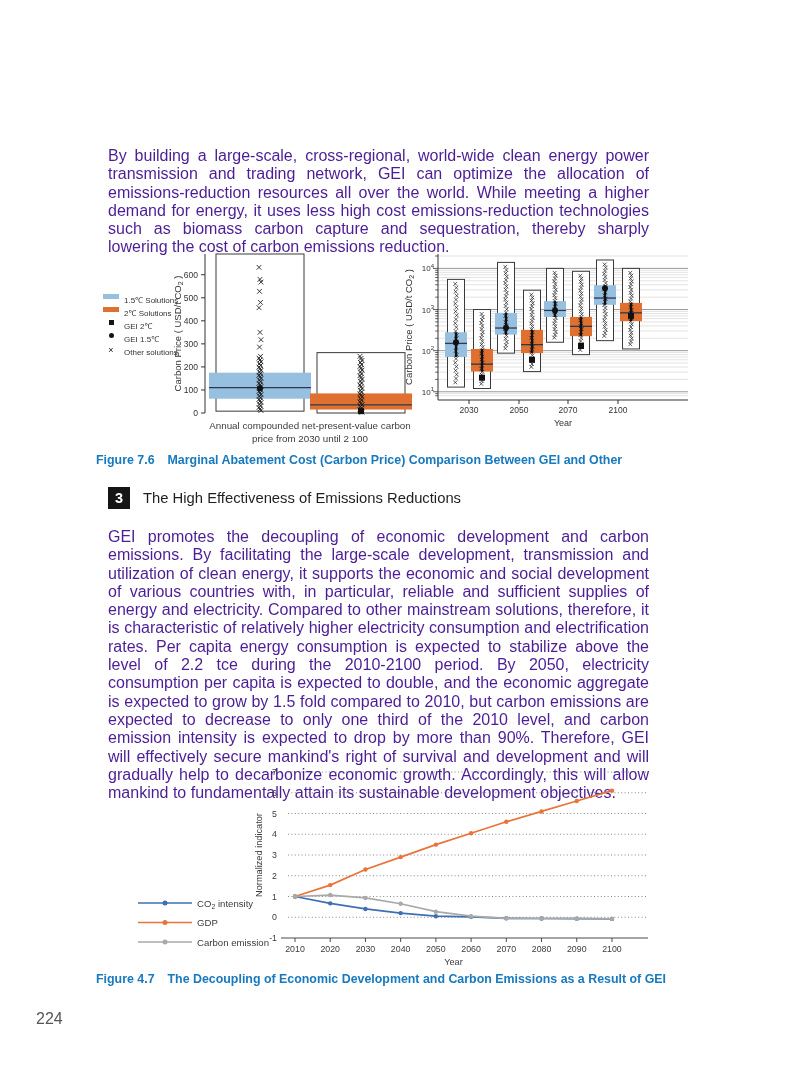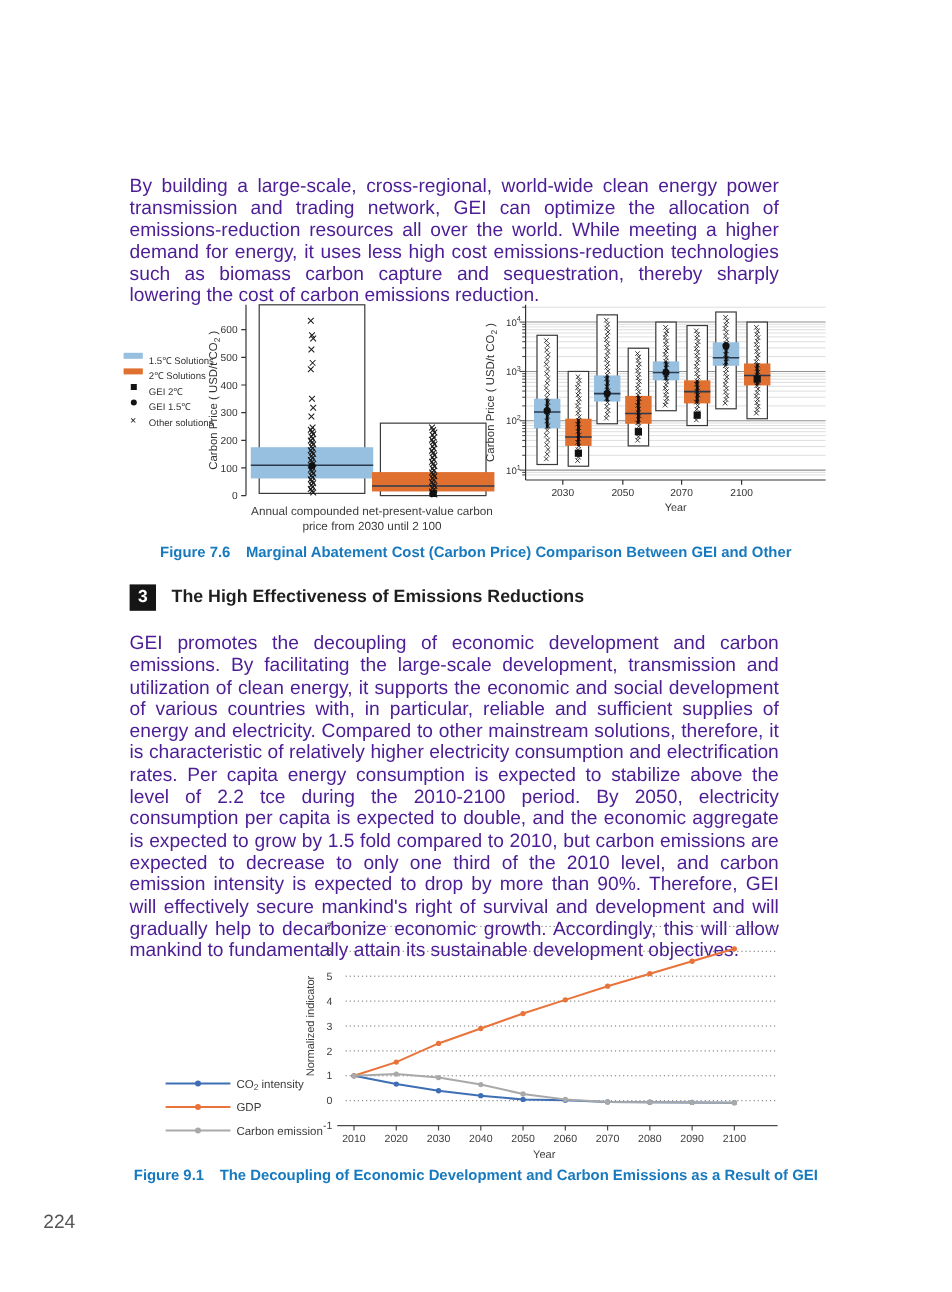--- a/index.html
+++ b/index.html
@@ -1,27 +1,27 @@
 <!DOCTYPE html>
 <html><head>
 <meta charset="utf-8">
 <style>
   *{margin:0;padding:0;box-sizing:border-box}
   html,body{width:793px;height:1077px}
   body{position:relative;background:#ffffff;font-family:"Liberation Sans",sans-serif;color:#3e3e3e;overflow:hidden}
   .body-text{position:absolute;width:541px;font-size:16px;line-height:18.3px;text-align:justify;color:#4c1d95}
   #p1{left:108px;top:147px}
   #p2{left:108px;top:528px}
-  .fig-caption{position:absolute;left:96px;width:601px;text-align:center;color:#1779be;font-weight:bold;font-size:12.4px;line-height:16.5px}
+  .fig-caption{position:absolute;left:96px;width:601px;color:#1779be;font-weight:bold;font-size:12.4px;line-height:16.5px}
   #cap76{top:452px}
   #cap77{top:971px}
   .cap-label{margin-right:13px}
   #sec3{position:absolute;left:108px;top:487px;display:flex;align-items:center}
   .sec-num{width:22px;height:22px;background:#151515;color:#fff;font-weight:bold;font-size:14.5px;display:flex;align-items:center;justify-content:center}
-  .sec-title{margin-left:13px;font-weight:bold;font-size:14.8px;color:#1f1f1f}
+  .sec-title{margin-left:13px;font-weight:normal;font-size:14.8px;color:#1f1f1f}
   #fig76{position:absolute;left:100px;top:248px;width:600px;height:200px}
   #fig76-legend{position:absolute;left:2px;top:46px;font-size:8px;color:#333;line-height:13px}
   .lg-row{display:flex;align-items:flex-start;height:13px}
   .lg-sw{width:18px;margin-right:4px;display:flex;align-items:center;justify-content:center}
   .sw-blue{width:16px;height:5px;background:#97bfdf}
   .sw-orange{width:16px;height:5px;background:#e0702f}
   .sw-square{width:5px;height:5px;background:#141414}
   .sw-circle{width:5px;height:5px;border-radius:50%;background:#141414}
   .sw-x{font-size:9px;color:#141414;line-height:9px}
   #svg76l{position:absolute;left:48px;top:0}
@@ -588,16 +588,16 @@
       <line x1="38" y1="160.5" x2="92" y2="160.5" stroke="#e8743b" stroke-width="1.7"></line>
       <circle cx="65" cy="160.5" r="2.5" fill="#e8743b"></circle>
       <text x="97" y="164" font-size="9.6" fill="#3c3c3c" text-anchor="start" font-family="Liberation Sans, sans-serif">GDP</text>
       <line x1="38" y1="180" x2="92" y2="180" stroke="#a9a9a9" stroke-width="1.7"></line>
       <circle cx="65" cy="180" r="2.5" fill="#a9a9a9"></circle>
       <text x="97" y="183.5" font-size="9.6" fill="#3c3c3c" text-anchor="start" font-family="Liberation Sans, sans-serif">Carbon emission</text>
     </svg>
 </div>
 
 <div class="fig-caption" id="cap77">
-  <span class="cap-label">Figure 9.1</span><span>The Decoupling of Economic Development and Carbon Emissions as a Result of GEI</span>
+  <span class="cap-label">Figure 4.7</span><span>The Decoupling of Economic Development and Carbon Emissions as a Result of GEI</span>
 </div>
 
 <div id="pageno">224</div>
 
 </body></html>

